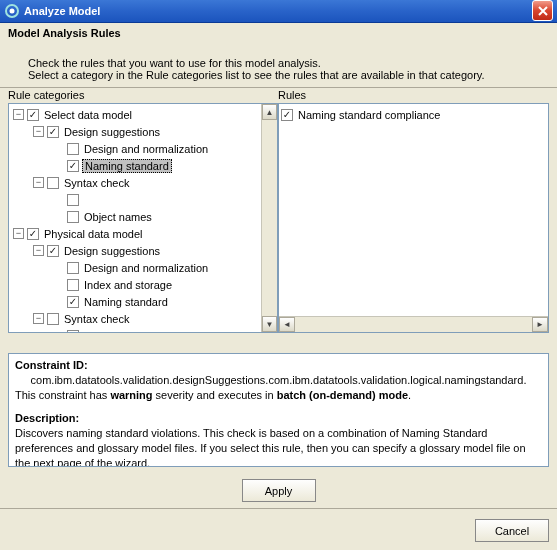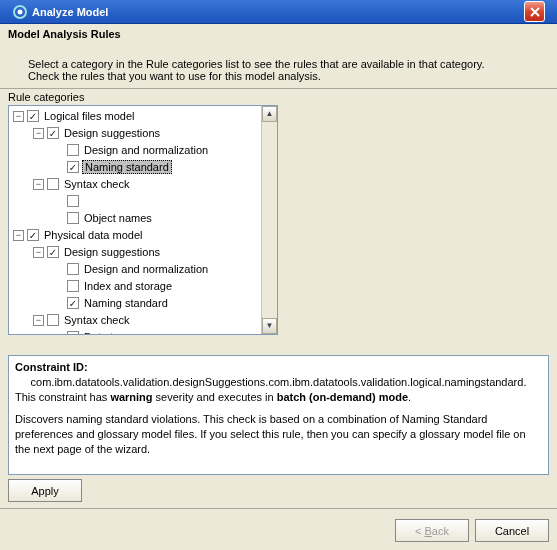--- a/index.html
+++ b/index.html
@@ -1,17 +1,17 @@
 <!DOCTYPE html>
 <html><head>
 <meta charset="utf-8">
 <style>
 * { box-sizing: border-box; margin: 0; padding: 0; font-family: Tahoma, Arial, sans-serif; font-size: 11px; }
 body { background: #ece9d8; width: 557px; height: 550px; overflow: hidden; display: flex; flex-direction: column; }
-.titlebar { height: 28px; background: linear-gradient(to bottom, #3b77d6 0%, #2963c9 50%, #1b54bd 100%); display: flex; align-items: center; padding: 0 12px; color: #fff; font-weight: bold; border-bottom: 1px solid #0a3a95; }
+.titlebar { height: 28px; background: linear-gradient(to bottom, #3b77d6 0%, #2963c9 50%, #1b54bd 100%); display: flex; align-items: center; padding: 0 4px; color: #fff; font-weight: bold; border-bottom: 1px solid #0a3a95; }
 .titlebar .icon { width: 16px; height: 16px; margin-right: 4px; display:flex;align-items:center;justify-content:center; }
 .titlebar .spacer { flex: 1; }
 .closebtn { width: 21px; height: 21px; background: linear-gradient(to bottom,#f19b8a,#d9462f 50%,#c02a17); border:1px solid #fff; border-radius:3px; display:flex;align-items:center;justify-content:center; color:#fff; font-weight:bold; cursor:pointer;}
 .instr-area { padding: 4px 8px 2px 8px; }
 .instr-area .hdr { font-weight: bold; margin-bottom: 18px; }
 .instr-area .lines { padding-left: 20px; }
 .sep { height: 1px; background: #aca899; margin: 4px 0 2px 0; }
 .cols { display: flex; padding: 0 8px; }
 .col { display:flex; flex-direction:column; }
 .col-left { width: 270px; }
@@ -32,21 +32,21 @@
 .nlabel.sel { background:#c0c0c0; border:1px dotted #000; }
 .ind { display:inline-block; }
 .rules-box { display:flex; flex-direction:column; }
 .rules-inner { flex:1; padding:2px; }
 .rule-item { display:flex; align-items:center; height:17px; }
 .hscroll { height:16px; background:#ece9d8; border-top:1px solid #c7c5b8; display:flex;}
 .hscroll .sbtn { width:16px; background:linear-gradient(#fefefe,#dcd9c8); border:1px solid #aca899; display:flex;align-items:center;justify-content:center; font-size:8px;color:#444;}
 .hscroll .track { flex:1; }
 .desc-box { margin:20px 8px 0 8px; background:#fff; border:1px solid #7f9db9; padding:4px 6px; height:139px; overflow:auto; line-height:1.35;}
 .desc-box b { font-weight:bold; }
-.apply-row { display:flex; justify-content:flex-start; padding:4px 8px 0 8px; }
+.apply-row { display:flex; justify-content:center; padding:12px 8px 0 8px; }
 .btns-row { display:flex; justify-content:flex-end; gap:6px; padding:10px 8px 8px 8px; border-top:1px solid #aca899; margin-top:6px;}
 button.win { min-width:74px; height:23px; background:linear-gradient(#fefefe,#ece9d8); border:1px solid #888; padding:0 12px; cursor:pointer;}
 button.win:disabled { color:#9b9b9b; cursor:default;}
 .mn { text-decoration:underline; }
 </style>
 </head>
 <body>
 
 <div class="titlebar">
   <span class="icon">
@@ -60,37 +60,37 @@
   <div class="closebtn">
     <svg width="10" height="10" viewBox="0 0 10 10">
         <path d="M1 1 L9 9 M9 1 L1 9" stroke="#fff" stroke-width="2"></path>
       </svg>
   </div>
 </div>
 
 <div class="instr-area">
   <div class="hdr">Model Analysis Rules</div>
   <div class="lines">
+    <div>Check the rules that you want to use for this model analysis.</div>
     <div>Select a category in the Rule categories list to see the rules that are available in that category.</div>
-    <div>Check the rules that you want to use for this model analysis.</div>
   </div>
 </div>
 <div class="sep"></div>
 
 <div class="cols">
   <div class="col col-left">
     <div class="col-label">Rule categories</div>
     <div class="tree-box">
       <div class="tree-inner">
 
         <div class="node">
             <span class="ind" style="width:4px"></span>
             <span class="tw">−</span>
             <span class="cb ck"></span>
-            <span class="nlabel">Logical files model</span>
+            <span class="nlabel">Select data model</span>
           </div>
         <div class="node">
             <span class="ind" style="width:24px"></span>
             <span class="tw">−</span>
             <span class="cb ck"></span>
             <span class="nlabel">Design suggestions</span>
           </div>
         <div class="node">
             <span class="ind" style="width:44px"></span>
             <span class="tw-empty"></span>
@@ -166,32 +166,48 @@
 
       </div>
       <div class="vscroll">
         <div class="sbtn">▲</div>
         <div class="track"></div>
         <div class="sbtn">▼</div>
       </div>
     </div>
   </div>
 
+  <div class="col col-right">
+    <div class="col-label">Rules</div>
+    <div class="rules-box">
+      <div class="rules-inner">
+        <div class="rule-item">
+          <span class="cb ck"></span>
+          <span class="nlabel">Naming standard compliance</span>
+        </div>
+      </div>
+      <div class="hscroll">
+        <div class="sbtn">◄</div>
+        <div class="track"></div>
+        <div class="sbtn">►</div>
+      </div>
+    </div>
+  </div>
 </div>
 
 <div class="desc-box">
   <div><b>Constraint ID:</b></div>
   <div style="word-break:break-all;text-align:center;">com.ibm.datatools.validation.designSuggestions.com.ibm.datatools.validation.logical.namingstandard.</div>
   <div>
     <span>This constraint has </span><b>warning</b><span> severity and executes in </span><b>batch (on-demand) mode</b><span>.</span>
   </div>
   <div style="height:8px"></div>
+  <div><b>Description:</b></div>
   <div>Discovers naming standard violations. This check is based on a combination of Naming Standard preferences and glossary model files. If you select this rule, then you can specify a glossary model file on the next page of the wizard.</div>
 </div>
 
 <div class="apply-row">
   <button class="win">Apply</button>
 </div>
 
 <div class="btns-row">
-  <button class="win" disabled=""><span>&lt; </span><span class="mn">B</span><span>ack</span></button>
   <button class="win">Cancel</button>
 </div>
 
 </body></html>

